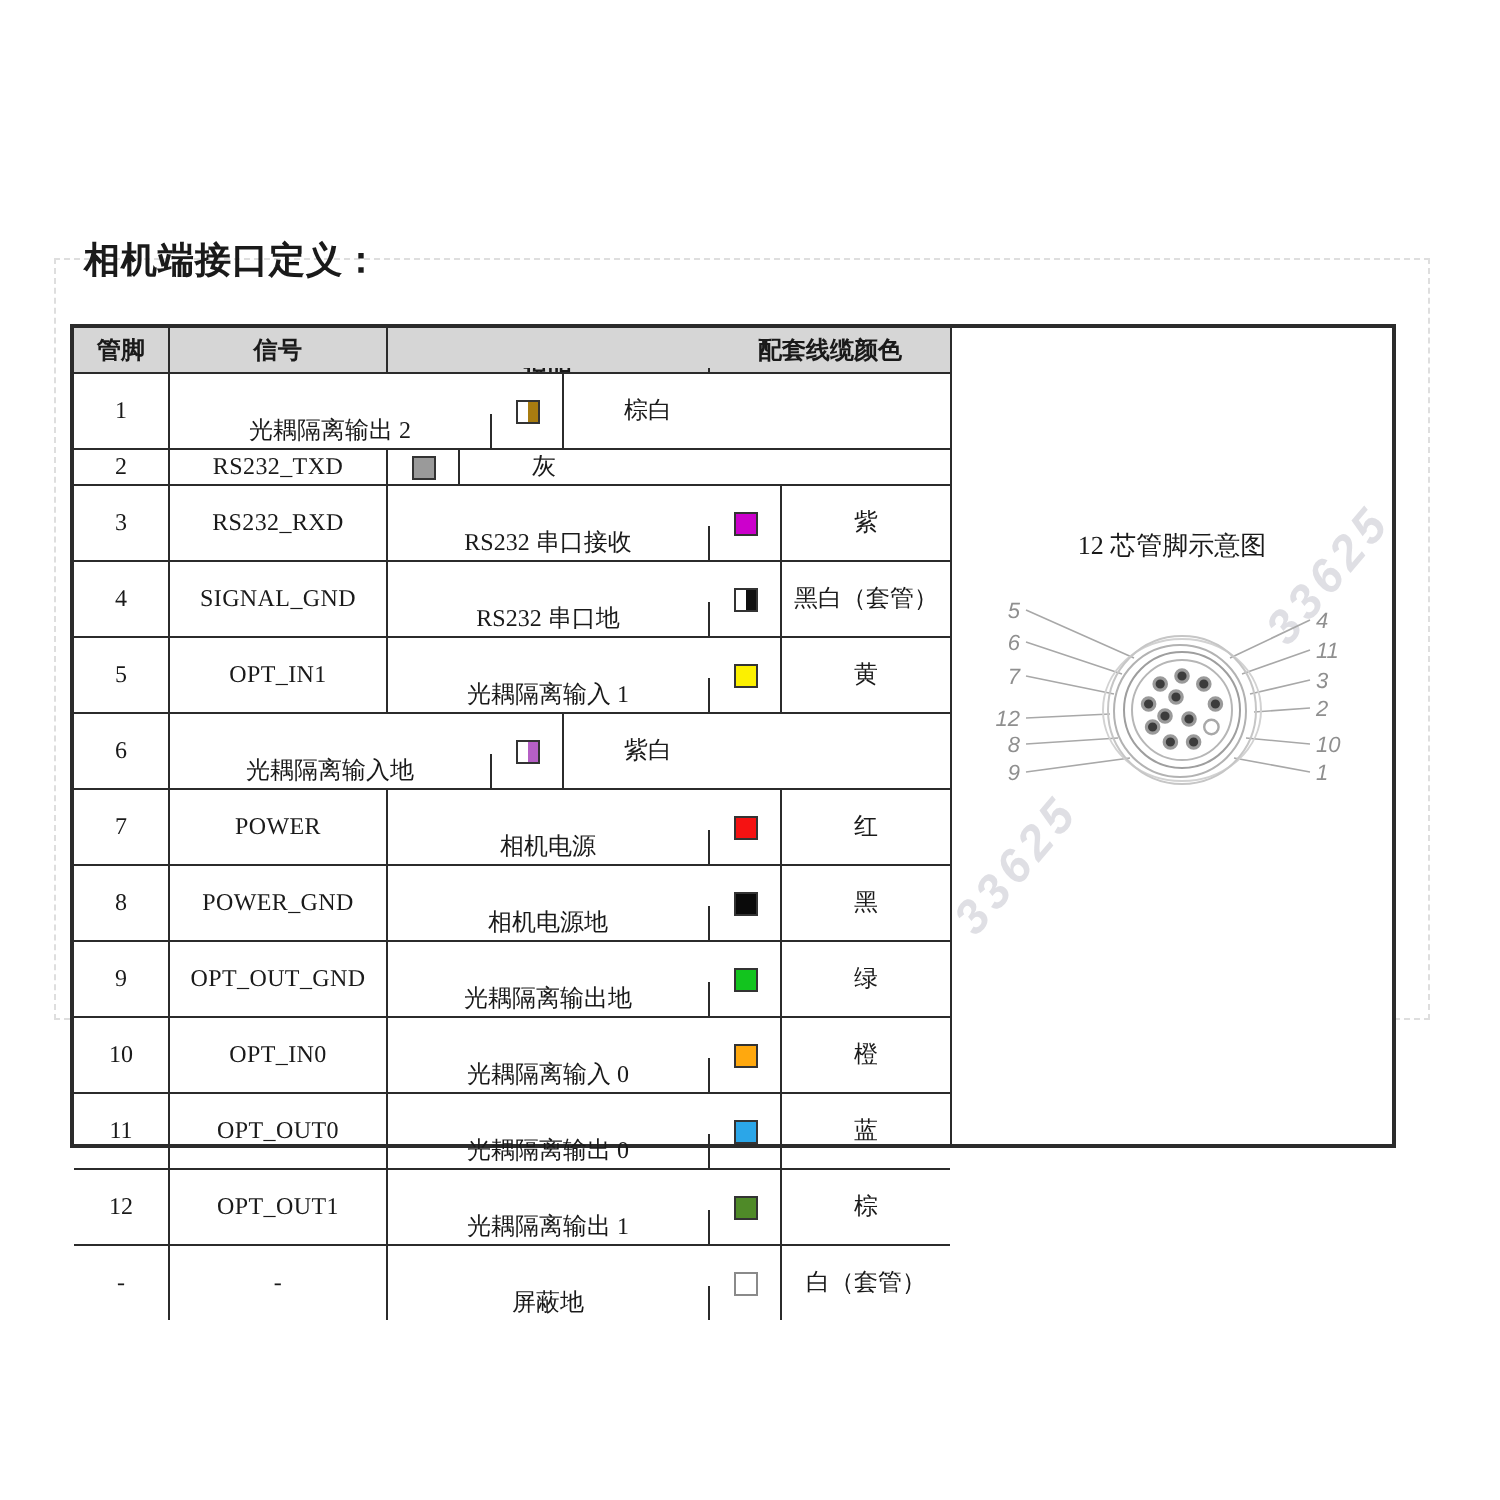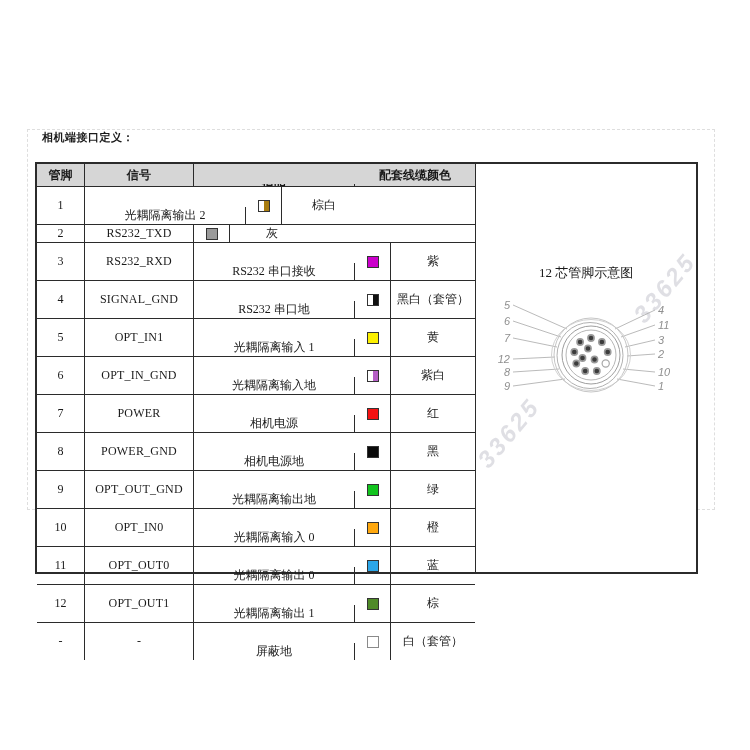--- a/index.html
+++ b/index.html
@@ -11,22 +11,22 @@
     color: #1a1a1a;
     overflow: hidden;
   }
   .scan-edge {
     position: absolute; left: 27px; top: 129px;
     width: 686px; height: 379px;
     border: 1px dashed #dedede;
     pointer-events: none;
   }
   .doc-title {
-    position: absolute; left: 42px; top: 130px;
-    font-size: 11px; font-weight: bold; letter-spacing: 0.5px; font-family: Liberation Serif, serif;
+    position: absolute; left: 42px; top: 118px;
+    font-size: 18px; font-weight: bold; letter-spacing: 0.5px; font-family: Liberation Serif, serif;
   }
   .pin-table {
     position: absolute; left: 35px; top: 162px;
     width: 663px; height: 412px;
     border: 2px solid #2b2b2b;
     box-sizing: border-box;
     display: flex;
     background: #ffffff;
   }
   .table-left { width: 438px; display: flex; flex-direction: column; }
@@ -148,21 +148,20 @@
     <div class="td c-pin">5</div>
     <div class="td c-sig">OPT_IN1</div>
     <div class="td c-desc">光耦隔离输入 1</div>
     <div class="td c-swatch">
       <span class="swatch" style="background: rgb(252, 240, 0);"></span>
     </div>
     <div class="td c-cname">黄</div>
   </div>
           <div class="tr">
     <div class="td c-pin">6</div>
-    <div class="td c-sig">OPT_IN_GND</div>
     <div class="td c-desc">光耦隔离输入地</div>
     <div class="td c-swatch">
       <span class="swatch" style="background: linear-gradient(90deg, rgb(255, 255, 255) 0px, rgb(255, 255, 255) 5px, rgb(181, 95, 197) 5px);"></span>
     </div>
     <div class="td c-cname">紫白</div>
   </div>
           <div class="tr">
     <div class="td c-pin">7</div>
     <div class="td c-sig">POWER</div>
     <div class="td c-desc">相机电源</div>

